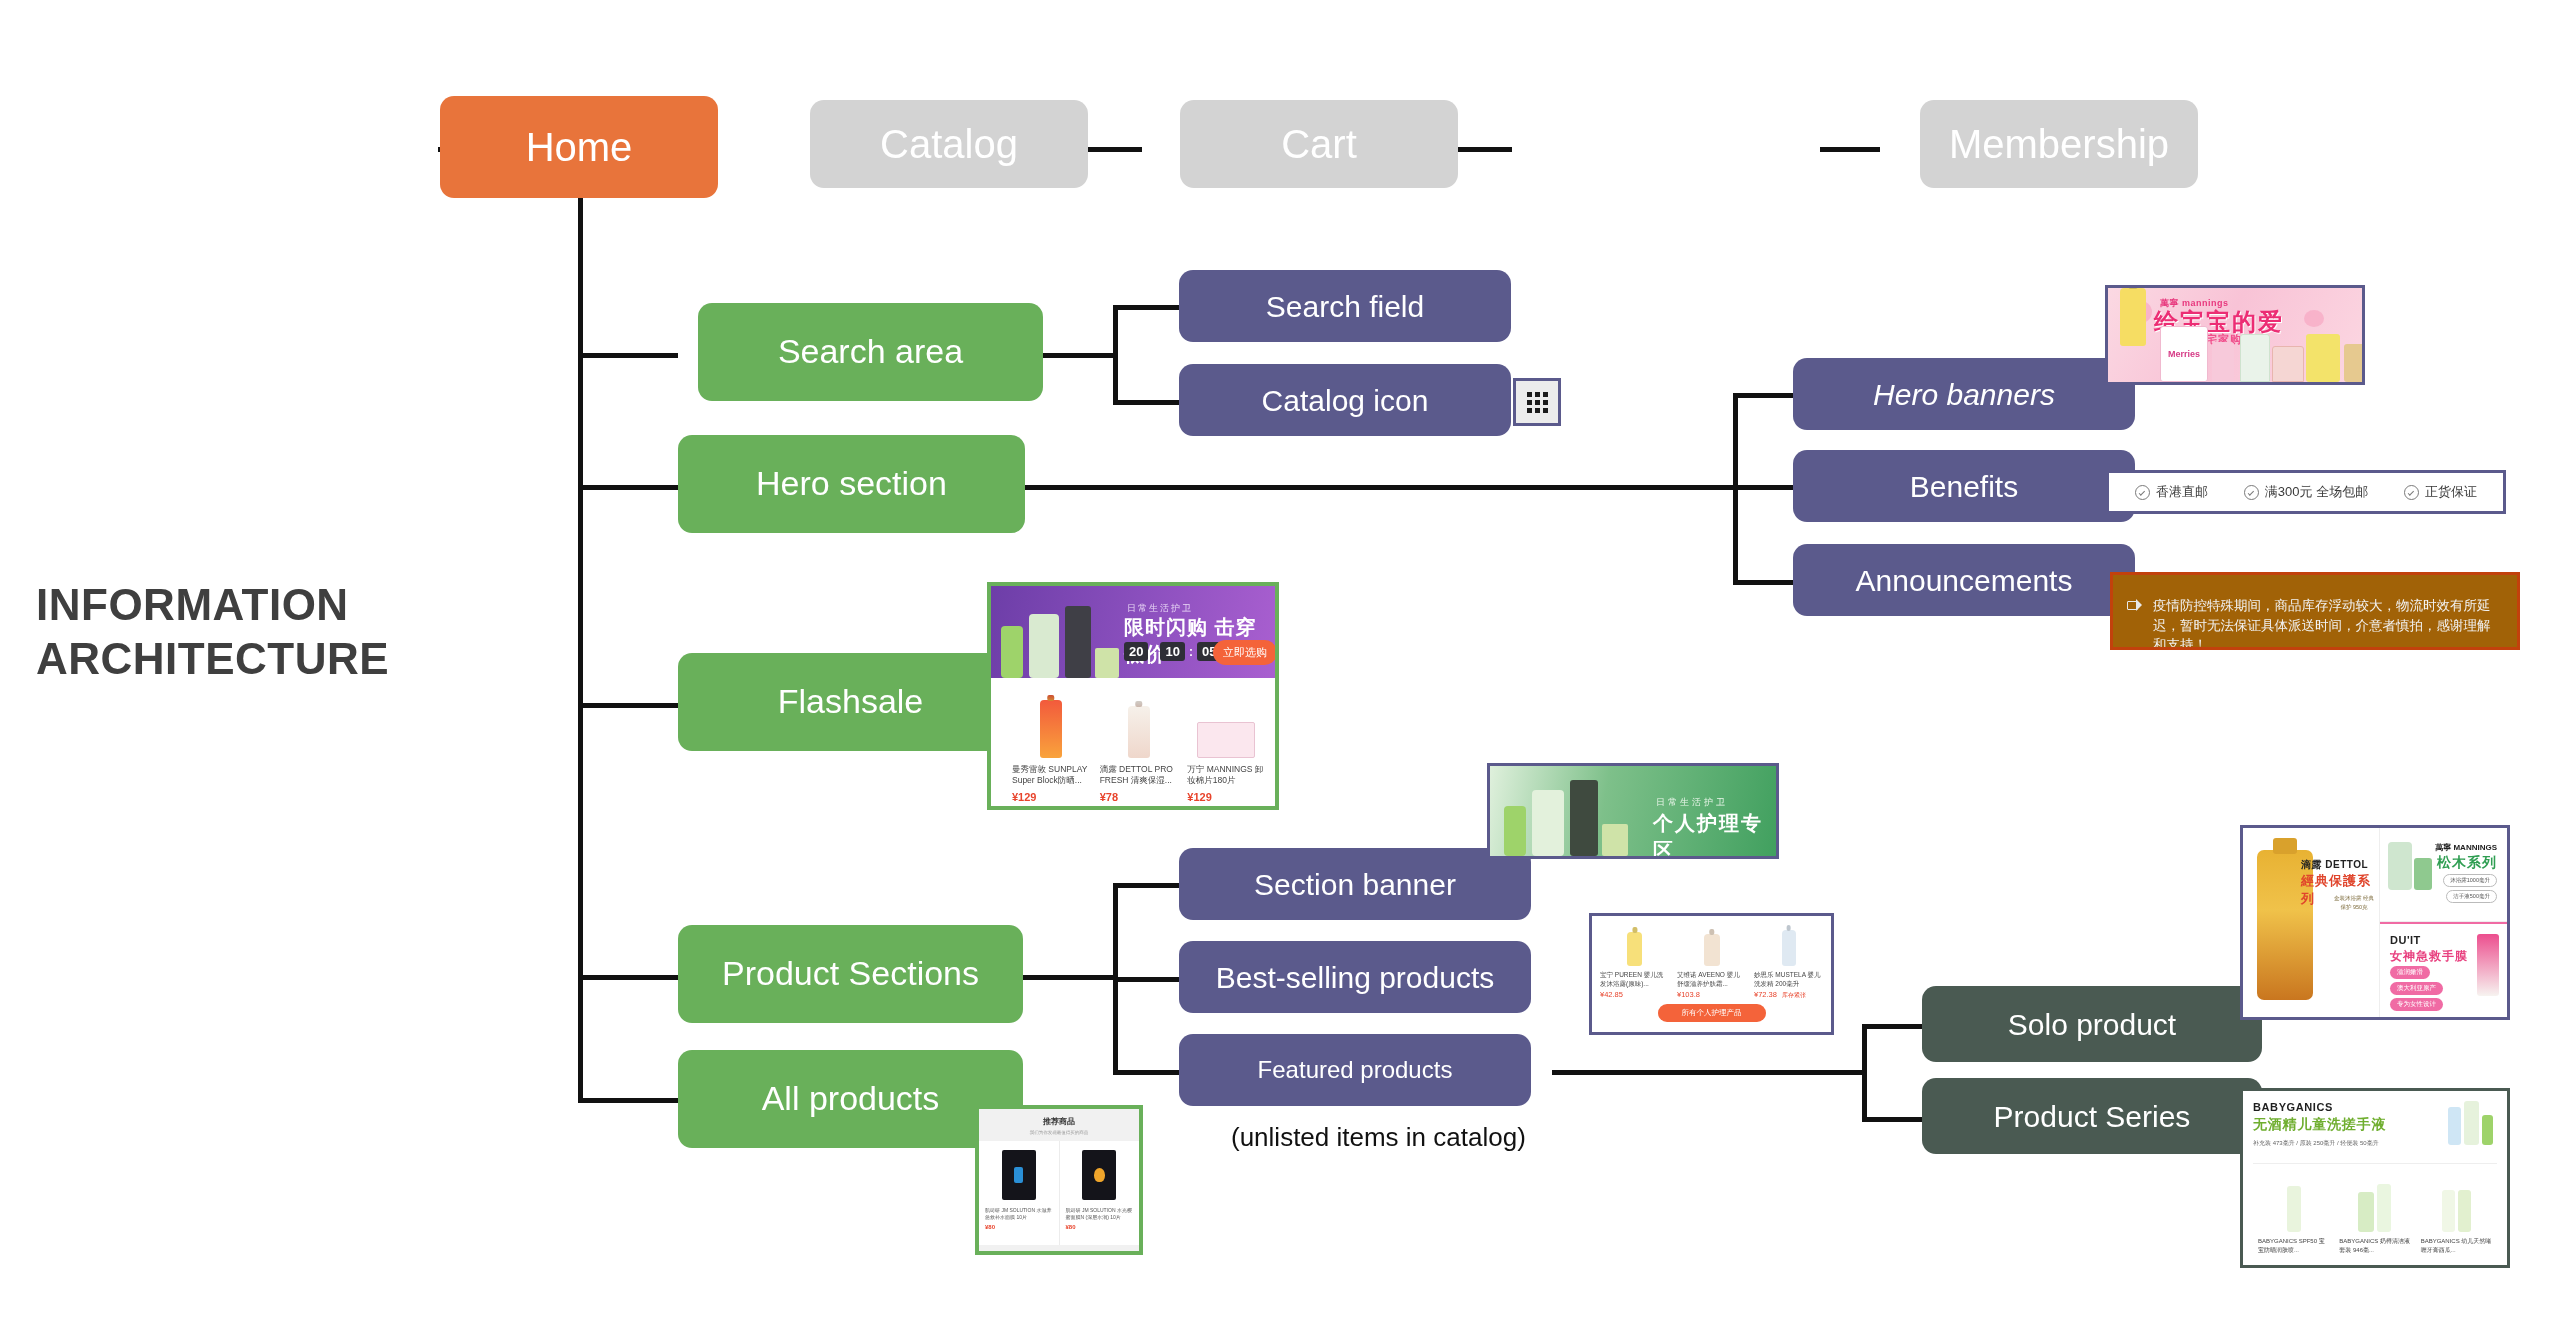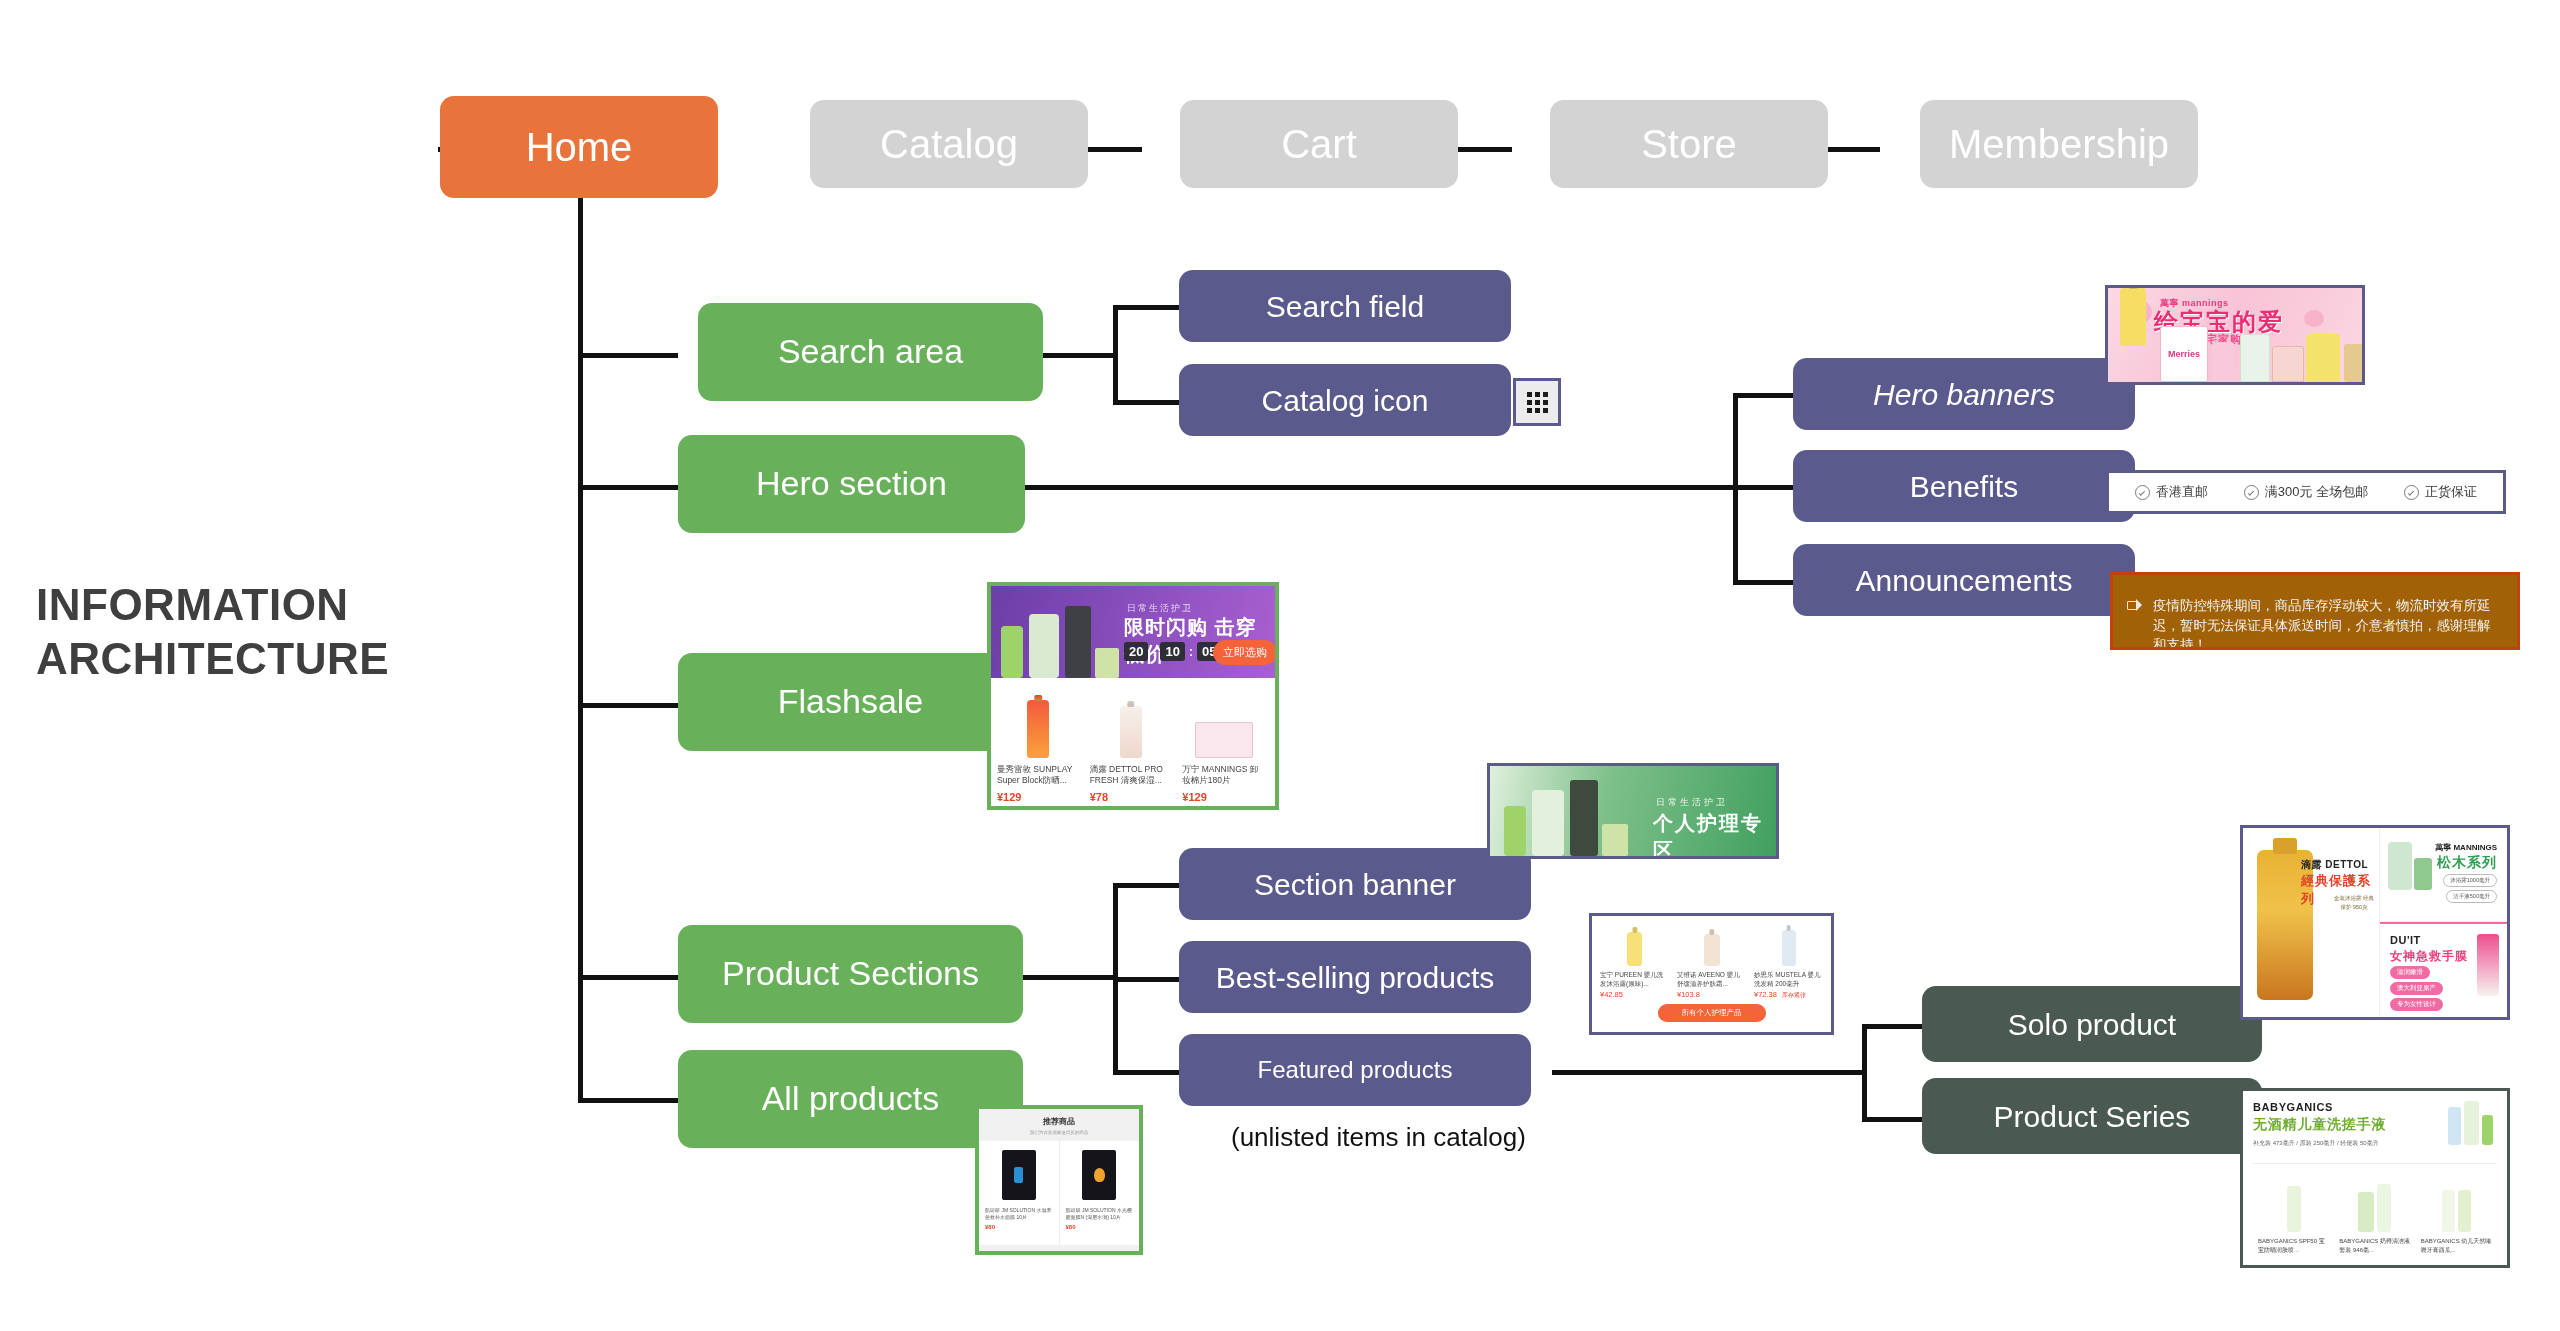--- a/index.html
+++ b/index.html
@@ -82,21 +82,21 @@
   #m-flash{left:987px;top:582px;width:292px;height:228px;border:4px solid #69b05a;background:#fff;}
   #m-flash .fbanner{height:92px;position:relative;
      background:linear-gradient(100deg,#6d3ea8 0%,#8a4fbd 50%,#a95fd0 100%);overflow:hidden;}
   #m-flash .fb-eyebrow{position:absolute;left:136px;top:16px;font-size:9px;color:#e8d6f5;letter-spacing:2px;}
   #m-flash .fb-title{position:absolute;left:133px;top:28px;font-size:20px;font-weight:bold;color:#fff;letter-spacing:1px;}
   .cdwrap{position:absolute;left:133px;top:56px;display:flex;align-items:center;gap:4px;}
   .cd{background:#2e2e36;color:#fff;font-size:13px;font-weight:bold;border-radius:3px;padding:2px 5px;}
   .cdc{color:#fff;font-weight:bold;font-size:12px;}
   .fb-btn{position:absolute;left:222px;top:54px;background:#f4633a;color:#fff;font-size:11px;
      border-radius:13px;padding:5px 10px;white-space:nowrap;}
-  #m-flash .fprods{display:flex;padding:10px 6px 0 2px;gap:2px;}
+  #m-flash .fprods{display:flex;padding:10px 6px 0 17px;gap:2px;}
   .fp{flex:1;display:flex;flex-direction:column;align-items:flex-start;padding:0 4px;}
   .fp .img{width:100%;height:70px;display:flex;align-items:flex-end;justify-content:center;}
   .fp .nm{font-size:8.5px;color:#444;line-height:1.35;margin-top:6px;height:24px;overflow:hidden;}
   .fp .pr{font-size:11px;color:#e8442c;font-weight:bold;margin-top:3px;}
 
   
   #m-sectionbanner{left:1487px;top:763px;width:292px;height:96px;border:3px solid #5b5a8c;
      background:linear-gradient(100deg,#dff0dc 0%,#7ec08a 40%,#41a05f 100%);position:absolute;overflow:hidden;}
   #m-sectionbanner .sb-eyebrow{position:absolute;left:166px;top:30px;font-size:9px;color:#eaf6ea;letter-spacing:3px;}
   #m-sectionbanner .sb-title{position:absolute;left:163px;top:44px;font-size:20px;font-weight:bold;color:#fff;letter-spacing:2px;}
@@ -205,23 +205,20 @@
 
   <div class="node n-home" style="left:440px;top:96px;width:278px;height:102px;font-size:40px;">
     <span>Home</span>
   </div>
   <div class="node n-grey" style="left:810px;top:100px;width:278px;height:88px;font-size:40px;">
     <span>Catalog</span>
   </div>
   <div class="node n-grey" style="left:1180px;top:100px;width:278px;height:88px;font-size:40px;">
     <span>Cart</span>
   </div>
-  <div class="node n-grey" style="left:1550px;top:100px;width:278px;height:88px;font-size:40px;">
-    <span>Store</span>
-  </div>
   <div class="node n-grey" style="left:1920px;top:100px;width:278px;height:88px;font-size:40px;">
     <span>Membership</span>
   </div>
 
   <div class="node n-green" style="left:678px;top:303px;width:345px;height:98px;font-size:34px;margin-left:20px;">
     <span>Search area</span>
   </div>
   <div class="node n-green" style="left:678px;top:435px;width:347px;height:98px;font-size:34px;">
     <span>Hero section</span>
   </div>

